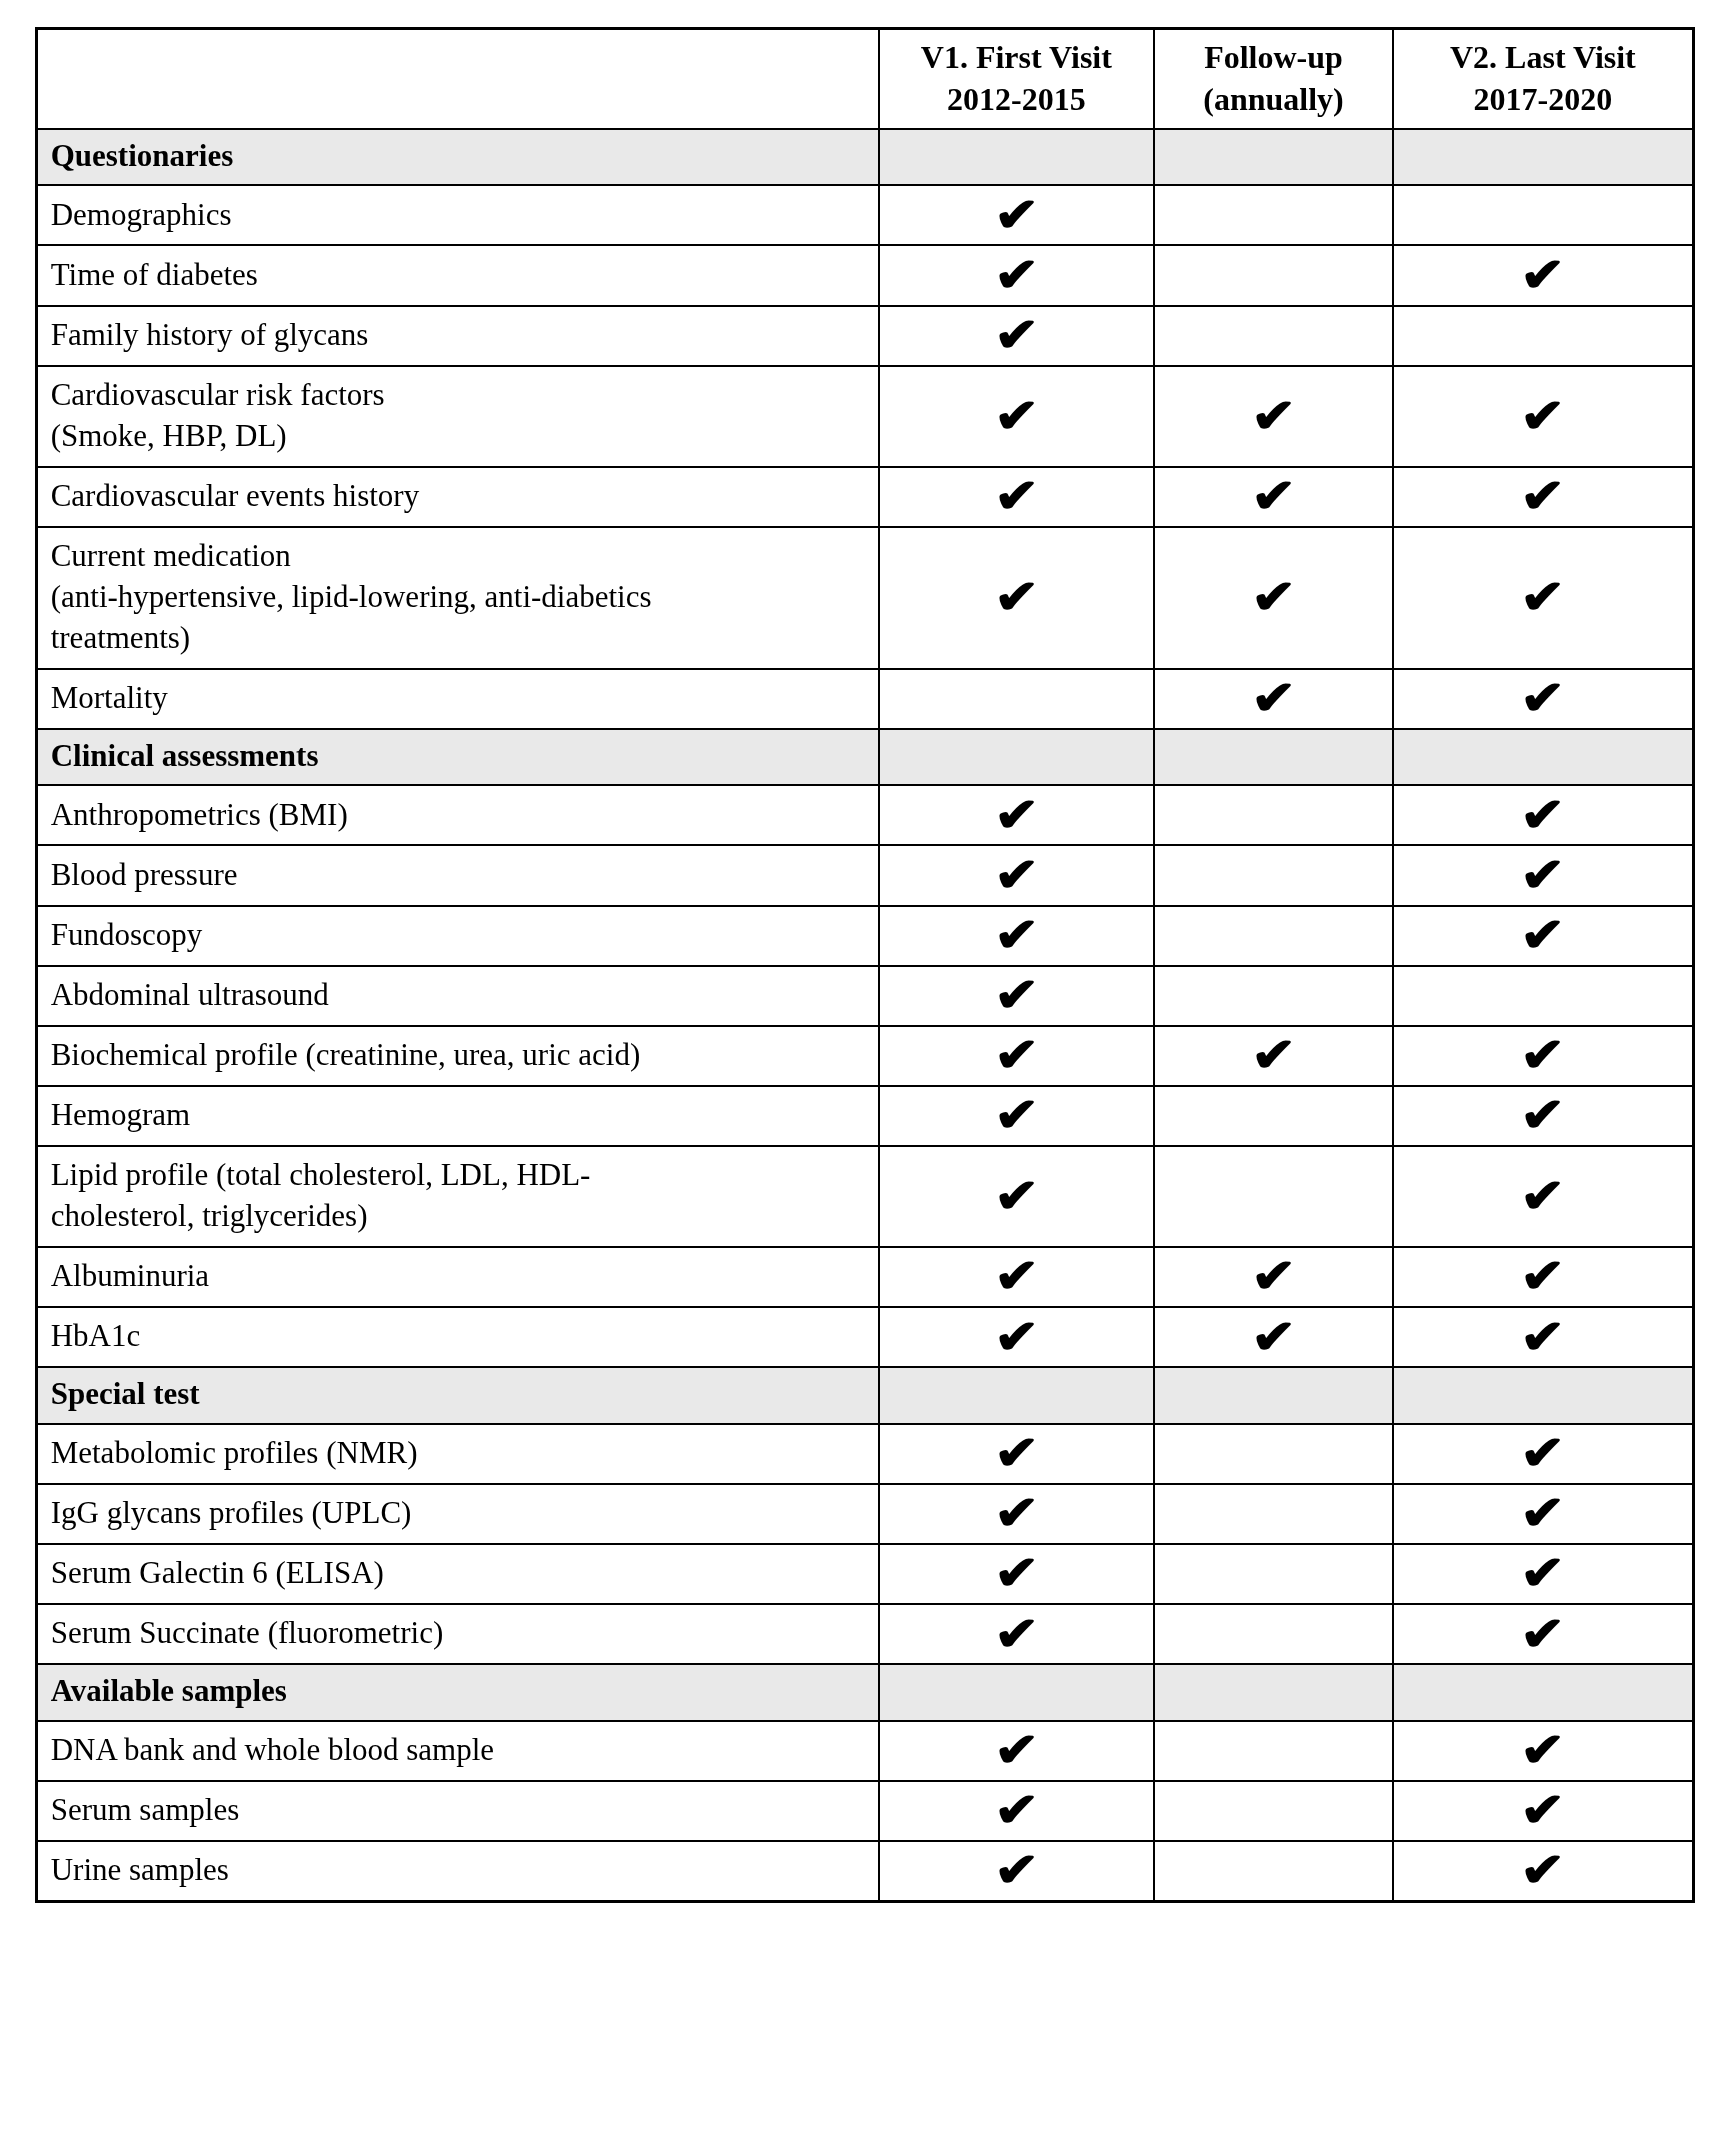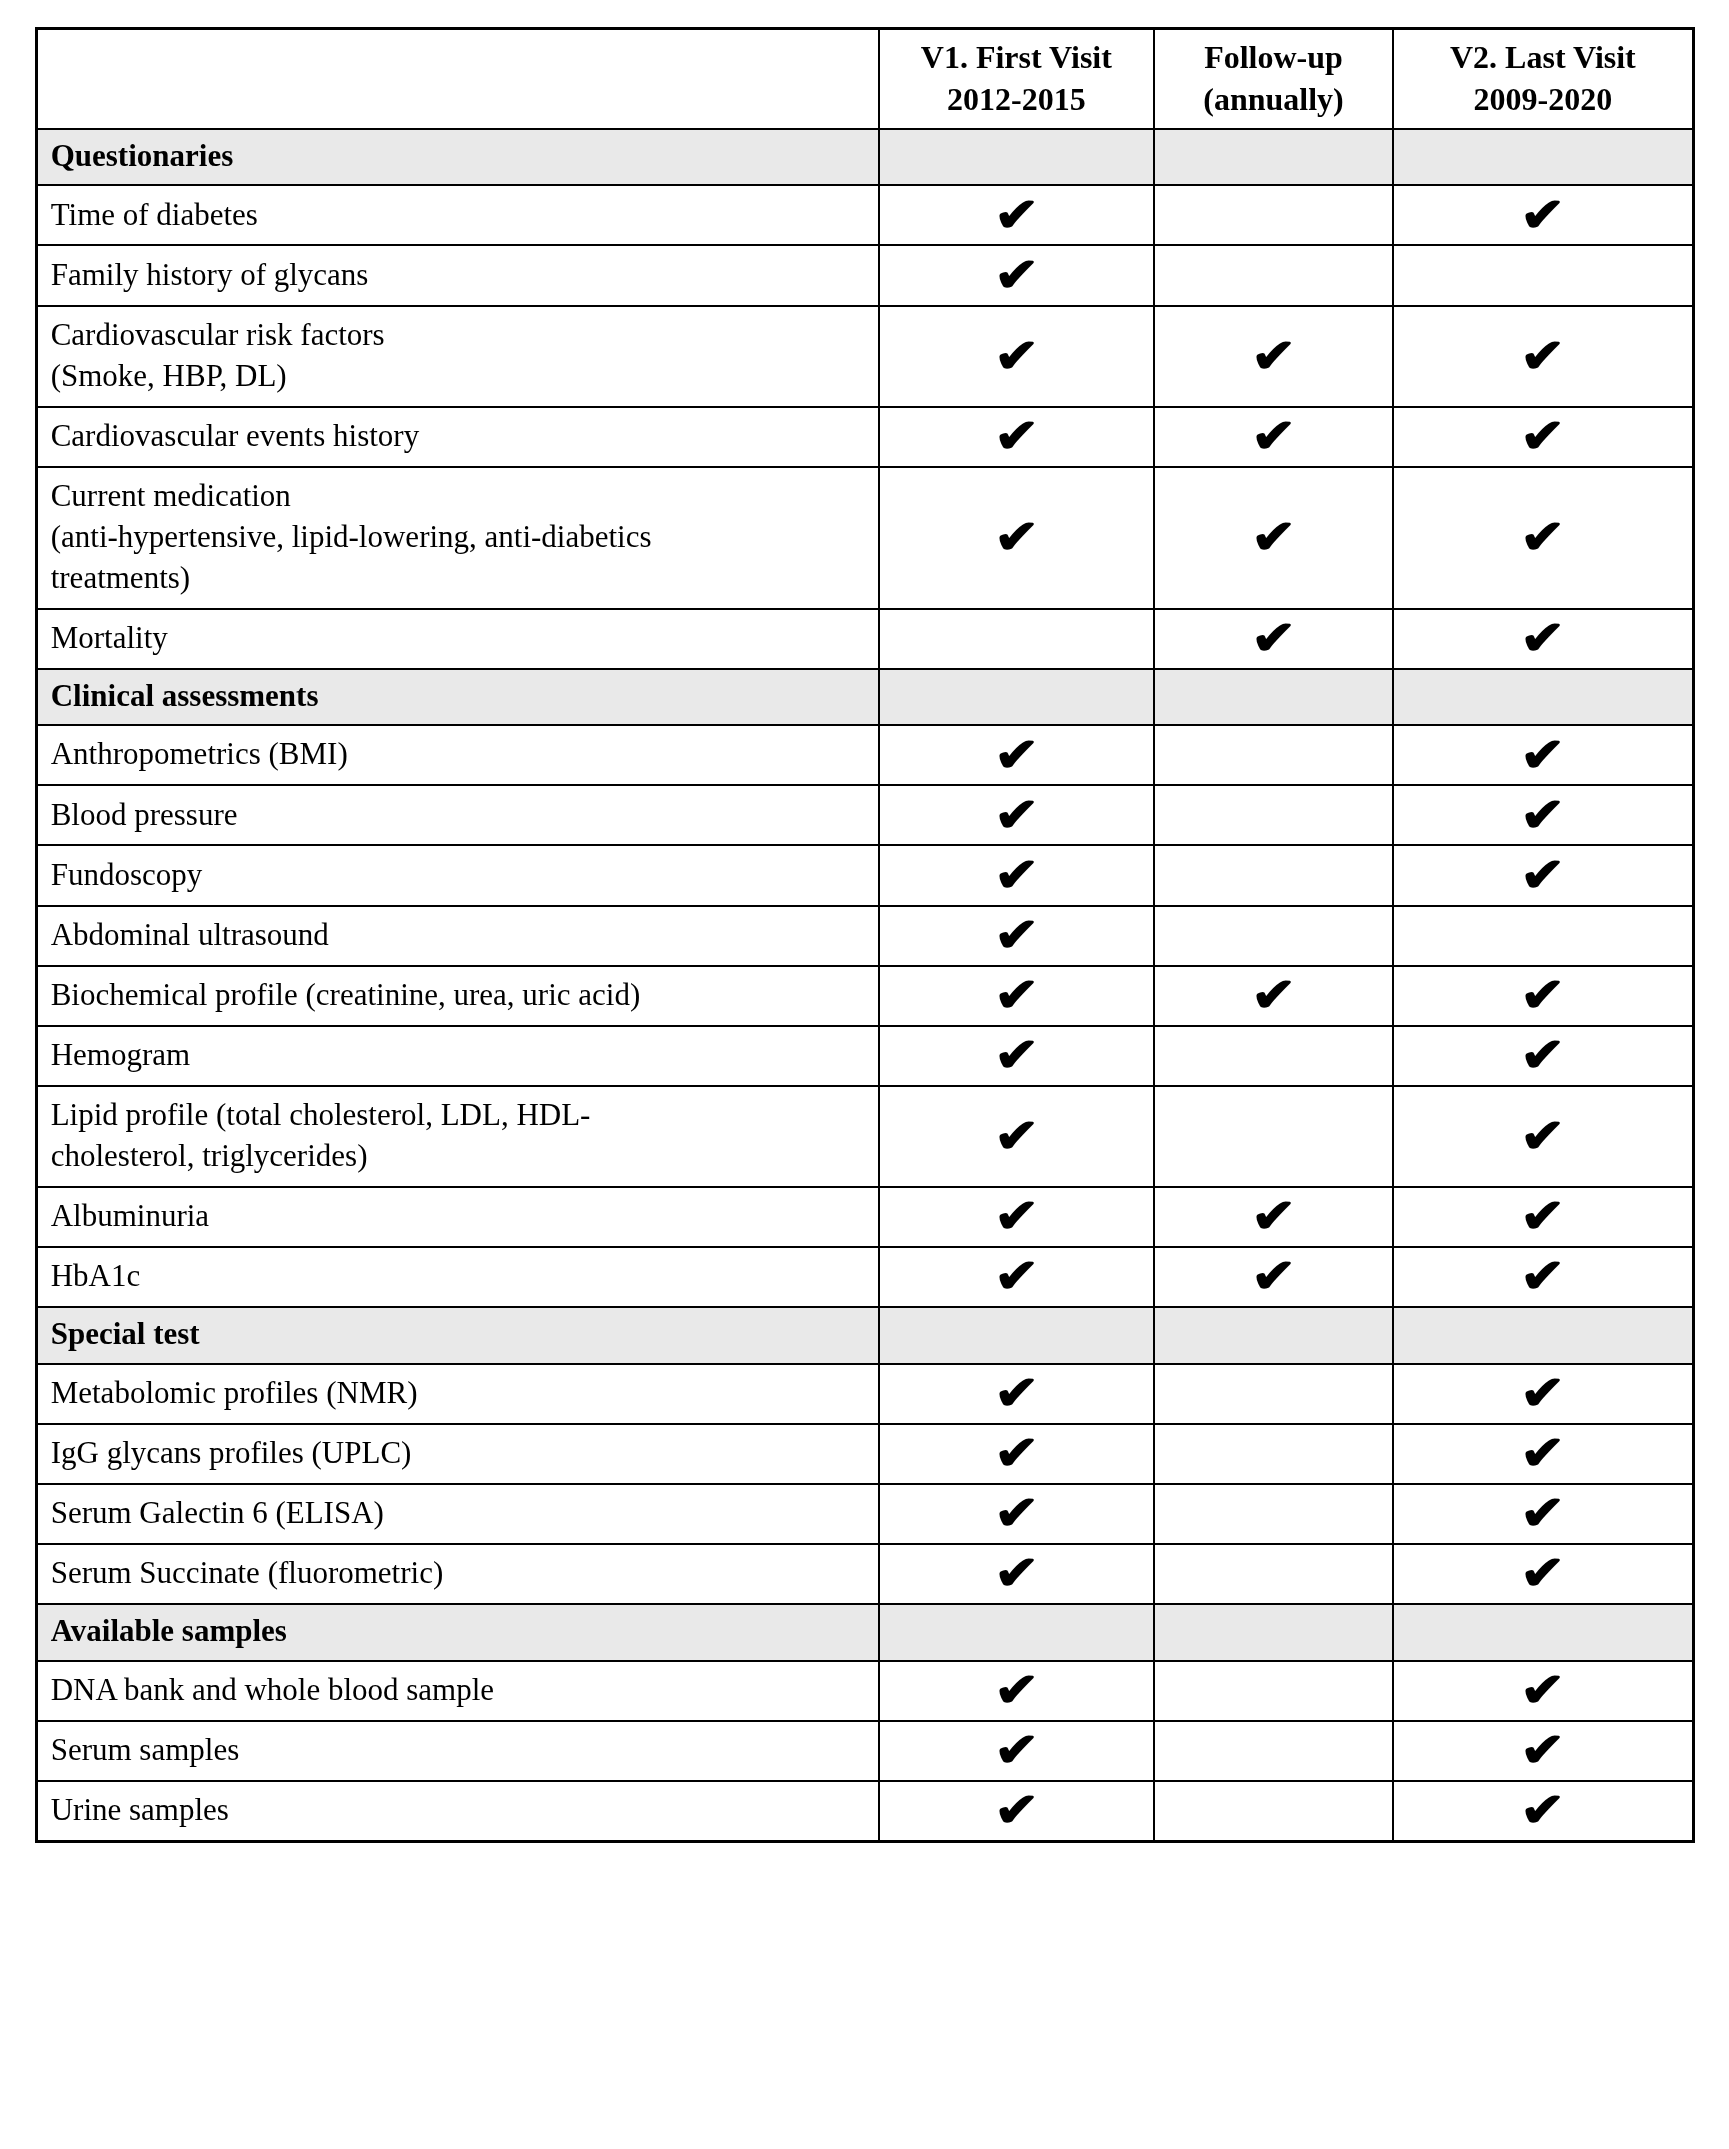--- a/index.html
+++ b/index.html
@@ -86,28 +86,34 @@
         <th>
           <span class="h-line">V1. First Visit</span>
           <span class="h-line">2012-2015</span>
         </th>
         <th>
           <span class="h-line">Follow-up</span>
           <span class="h-line">(annually)</span>
         </th>
         <th>
           <span class="h-line">V2. Last Visit</span>
-          <span class="h-line">2009-2020</span>
+          <span class="h-line">2017-2020</span>
         </th>
       </tr>
     </thead>
     <tbody id="tbody">
         <tr class="section-row">
           <td class="label section-title">Questionaries</td>
           <td class="checkcell"></td>
+          <td class="checkcell"></td>
+          <td class="checkcell"></td>
+        </tr>
+        <tr>
+          <td class="label">Demographics</td>
+          <td class="checkcell"><span class="check">✔</span></td>
           <td class="checkcell"></td>
           <td class="checkcell"></td>
         </tr>
         <tr>
           <td class="label">Time of diabetes</td>
           <td class="checkcell"><span class="check">✔</span></td>
           <td class="checkcell"></td>
           <td class="checkcell"><span class="check">✔</span></td>
         </tr>
         <tr>

